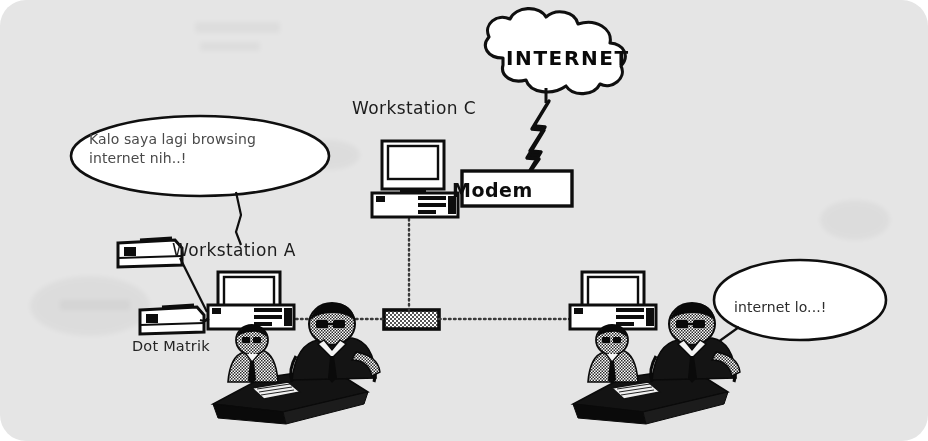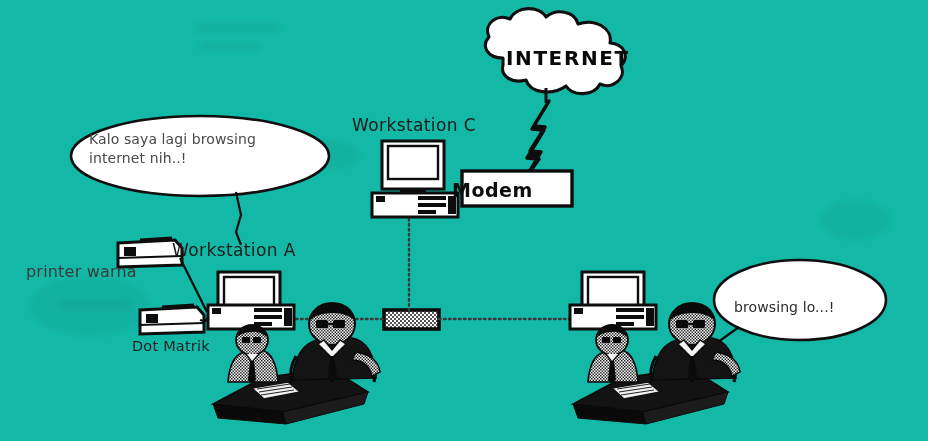--- a/index.html
+++ b/index.html
@@ -5,23 +5,24 @@
 <style>
   html, body {
     margin: 0;
     padding: 0;
     background: #ffffff;
   }
   #canvas {
     position: relative;
     width: 928px;
     height: 441px;
-    background: #14b8a6;
+    background: #e5e5e5;
     overflow: hidden;
     font-family: "DejaVu Sans", sans-serif;
+    border-radius: 26px;
   }
   
   .blotch {
     position: absolute;
     pointer-events: none;
     background: #000;
     opacity: 0.030;
     filter: blur(2.5px);
   }
   .svg-layer {
@@ -266,27 +267,26 @@
       <rect x="613" y="337" width="8" height="6" rx="1" fill="#0a0a0a"></rect>
       <path d="M606 354 L612 362 L619 354" fill="#f4f4f4" stroke="#0a0a0a" stroke-width="1.3"></path>
       <path d="M610 361 L614 361 L616 380 L612 384 L608 380 Z" fill="#0a0a0a"></path>
     </g>
   </svg>
 
   <div class="lbl lbl-net" style="left:506px;top:46px;">INTERNET</div>
 
   <div class="lbl lbl-modem" style="left:452px;top:179px;">Modem</div>
 
-  <div class="lbl lbl-ws" style="left:352px;top:115px;">Workstation C</div>
+  <div class="lbl lbl-ws" style="left:352px;top:98px;">Workstation C</div>
 
   <div class="lbl lbl-ws" style="left:172px;top:240px;">Workstation A</div>
 
 
-  <div class="lbl lbl-prn" style="left:26px;top:262px;">printer warna</div>
 
   <div class="lbl lbl-dot" style="left:132px;top:338px;">Dot Matrik</div>
 
   <div class="bubble-text" style="left:89px;top:131px;">Kalo saya lagi browsing</div>
   <div class="bubble-text" style="left:89px;top:150px;">internet nih..!</div>
 
-  <div class="bubble-text dark" style="left:734px;top:299px;">browsing lo...!</div>
+  <div class="bubble-text dark" style="left:734px;top:299px;">internet lo...!</div>
 
 </div>
 
 </body></html>

